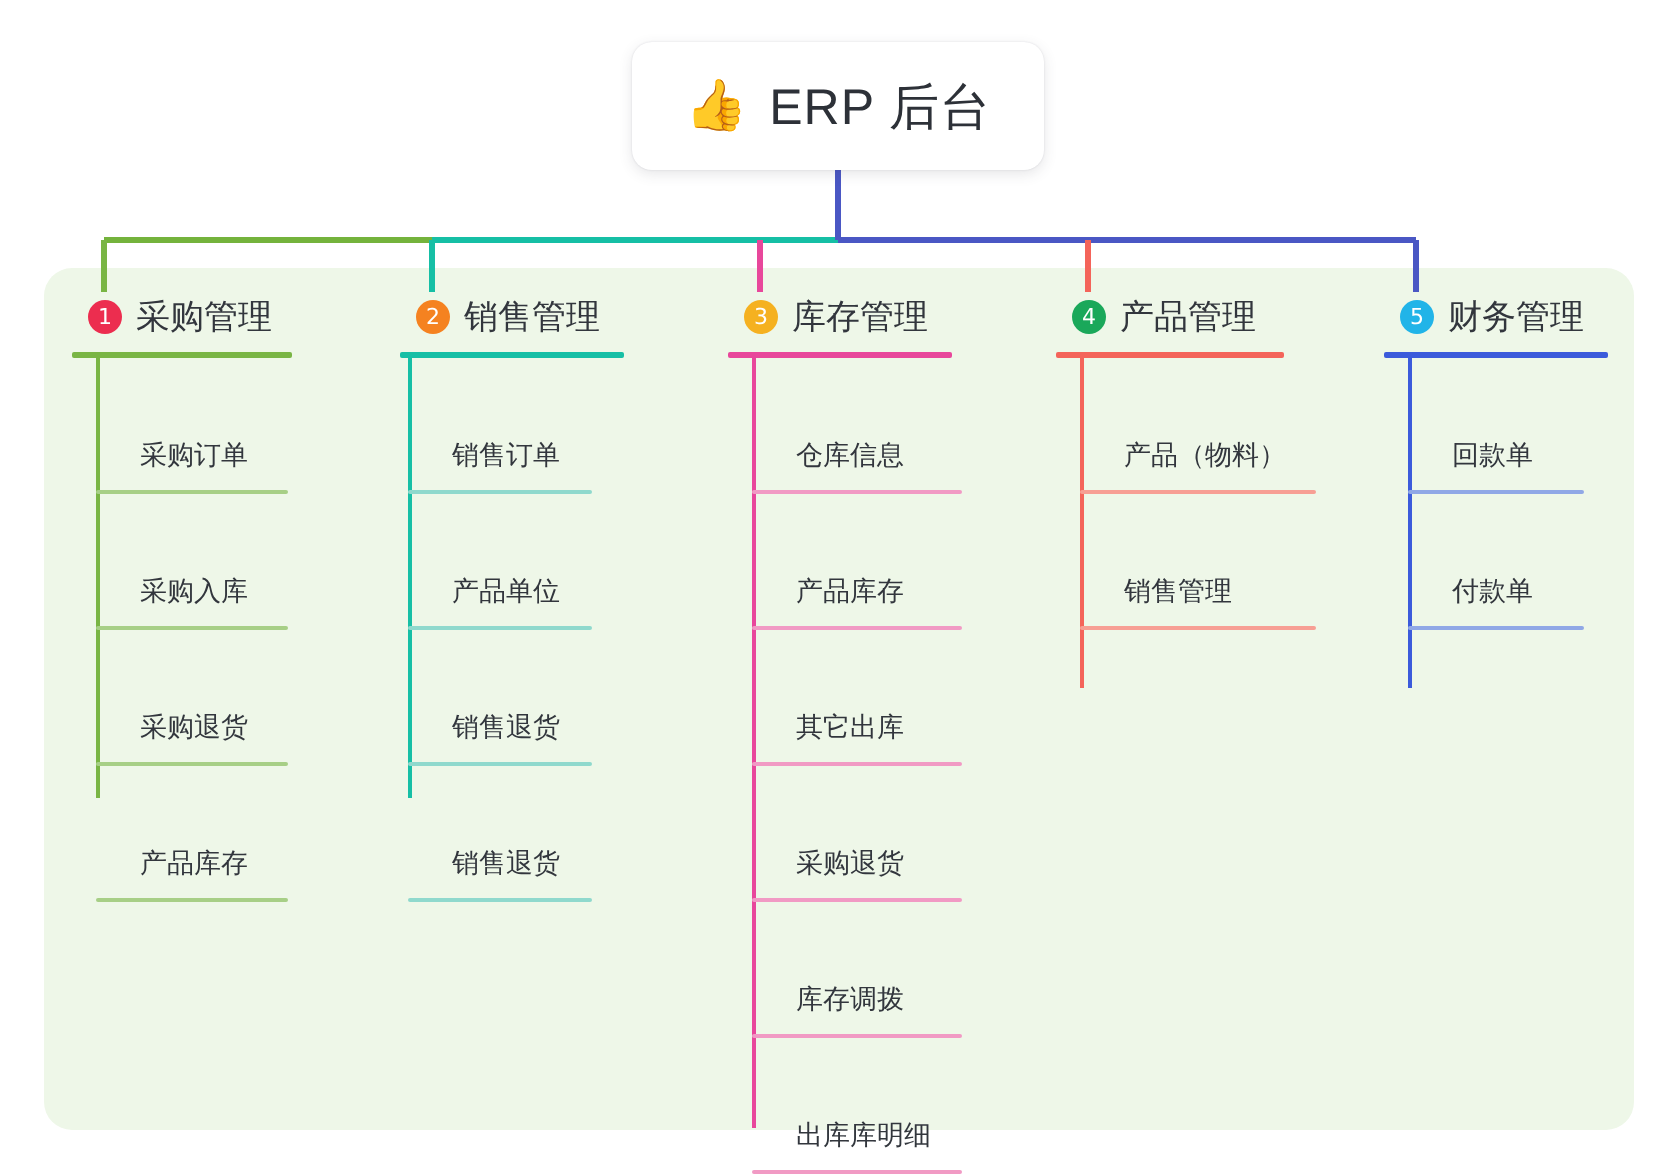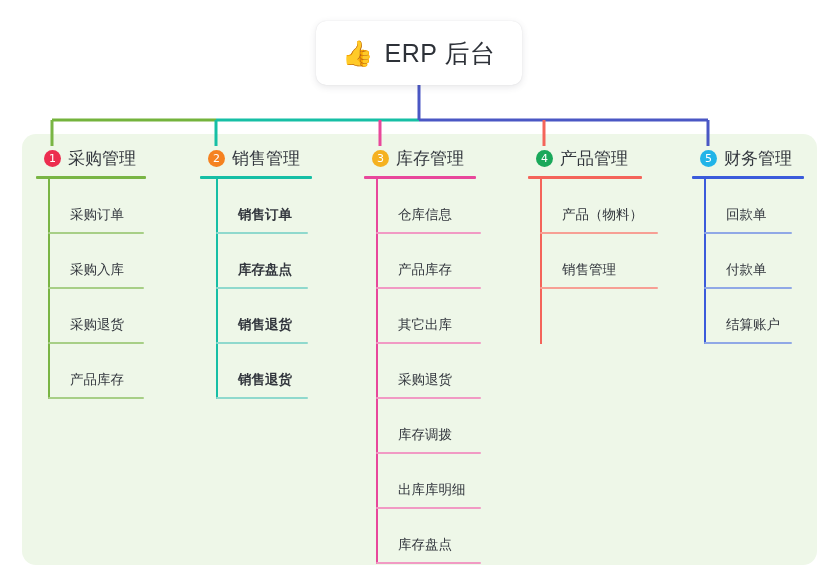--- a/index.html
+++ b/index.html
@@ -112,21 +112,21 @@
     margin-top: 0;
   }
   .spine {
     position: absolute;
     left: 0;
     top: 0;
     width: 2px;
   }
   .leaf {
     position: relative;
-    height: 55px;
+    height: 68px;
     box-sizing: border-box;
   }
   .leaf-label {
     position: absolute;
     left: 22px;
     bottom: 10px;
     font-size: 13.5px;
     color: #32363d;
     white-space: nowrap;
   }
@@ -190,28 +190,28 @@
             <div class="leaf-rule" style="width: 96px; background: rgb(167, 207, 134);"></div>
           </div>
         </div>
       </div>
       <div class="branch" style="left: 200px;">
         <div class="branch-header">
           <span class="badge" style="background: rgb(245, 130, 32);">2</span>
           <span class="branch-title">销售管理</span>
         </div>
         <div class="header-rule" style="width: 112px; background: rgb(22, 191, 165);"></div>
-        <div class="leaves" style="margin-left: 16px; font-weight: bold;">
+        <div class="leaves" style="margin-left: 4px;">
           <div class="spine" style="background: rgb(22, 191, 165); height: 220px;"></div>
           <div class="leaf">
             <span class="leaf-label">销售订单</span>
             <div class="leaf-rule" style="width: 92px; background: rgb(143, 217, 205);"></div>
           </div>
           <div class="leaf">
-            <span class="leaf-label">库存盘点</span>
+            <span class="leaf-label">产品单位</span>
             <div class="leaf-rule" style="width: 92px; background: rgb(143, 217, 205);"></div>
           </div>
           <div class="leaf">
             <span class="leaf-label">销售退货</span>
             <div class="leaf-rule" style="width: 92px; background: rgb(143, 217, 205);"></div>
           </div>
           <div class="leaf">
             <span class="leaf-label">销售退货</span>
             <div class="leaf-rule" style="width: 92px; background: rgb(143, 217, 205);"></div>
           </div>
@@ -282,21 +282,17 @@
         <div class="leaves" style="margin-left: 12px;">
           <div class="spine" style="background: rgb(59, 91, 219); height: 165px;"></div>
           <div class="leaf">
             <span class="leaf-label">回款单</span>
             <div class="leaf-rule" style="width: 88px; background: rgb(144, 168, 230);"></div>
           </div>
           <div class="leaf">
             <span class="leaf-label">付款单</span>
             <div class="leaf-rule" style="width: 88px; background: rgb(144, 168, 230);"></div>
           </div>
-          <div class="leaf">
-            <span class="leaf-label">结算账户</span>
-            <div class="leaf-rule" style="width: 88px; background: rgb(144, 168, 230);"></div>
-          </div>
         </div>
       </div>
     </div>
 
 </div>
 
 </body></html>

